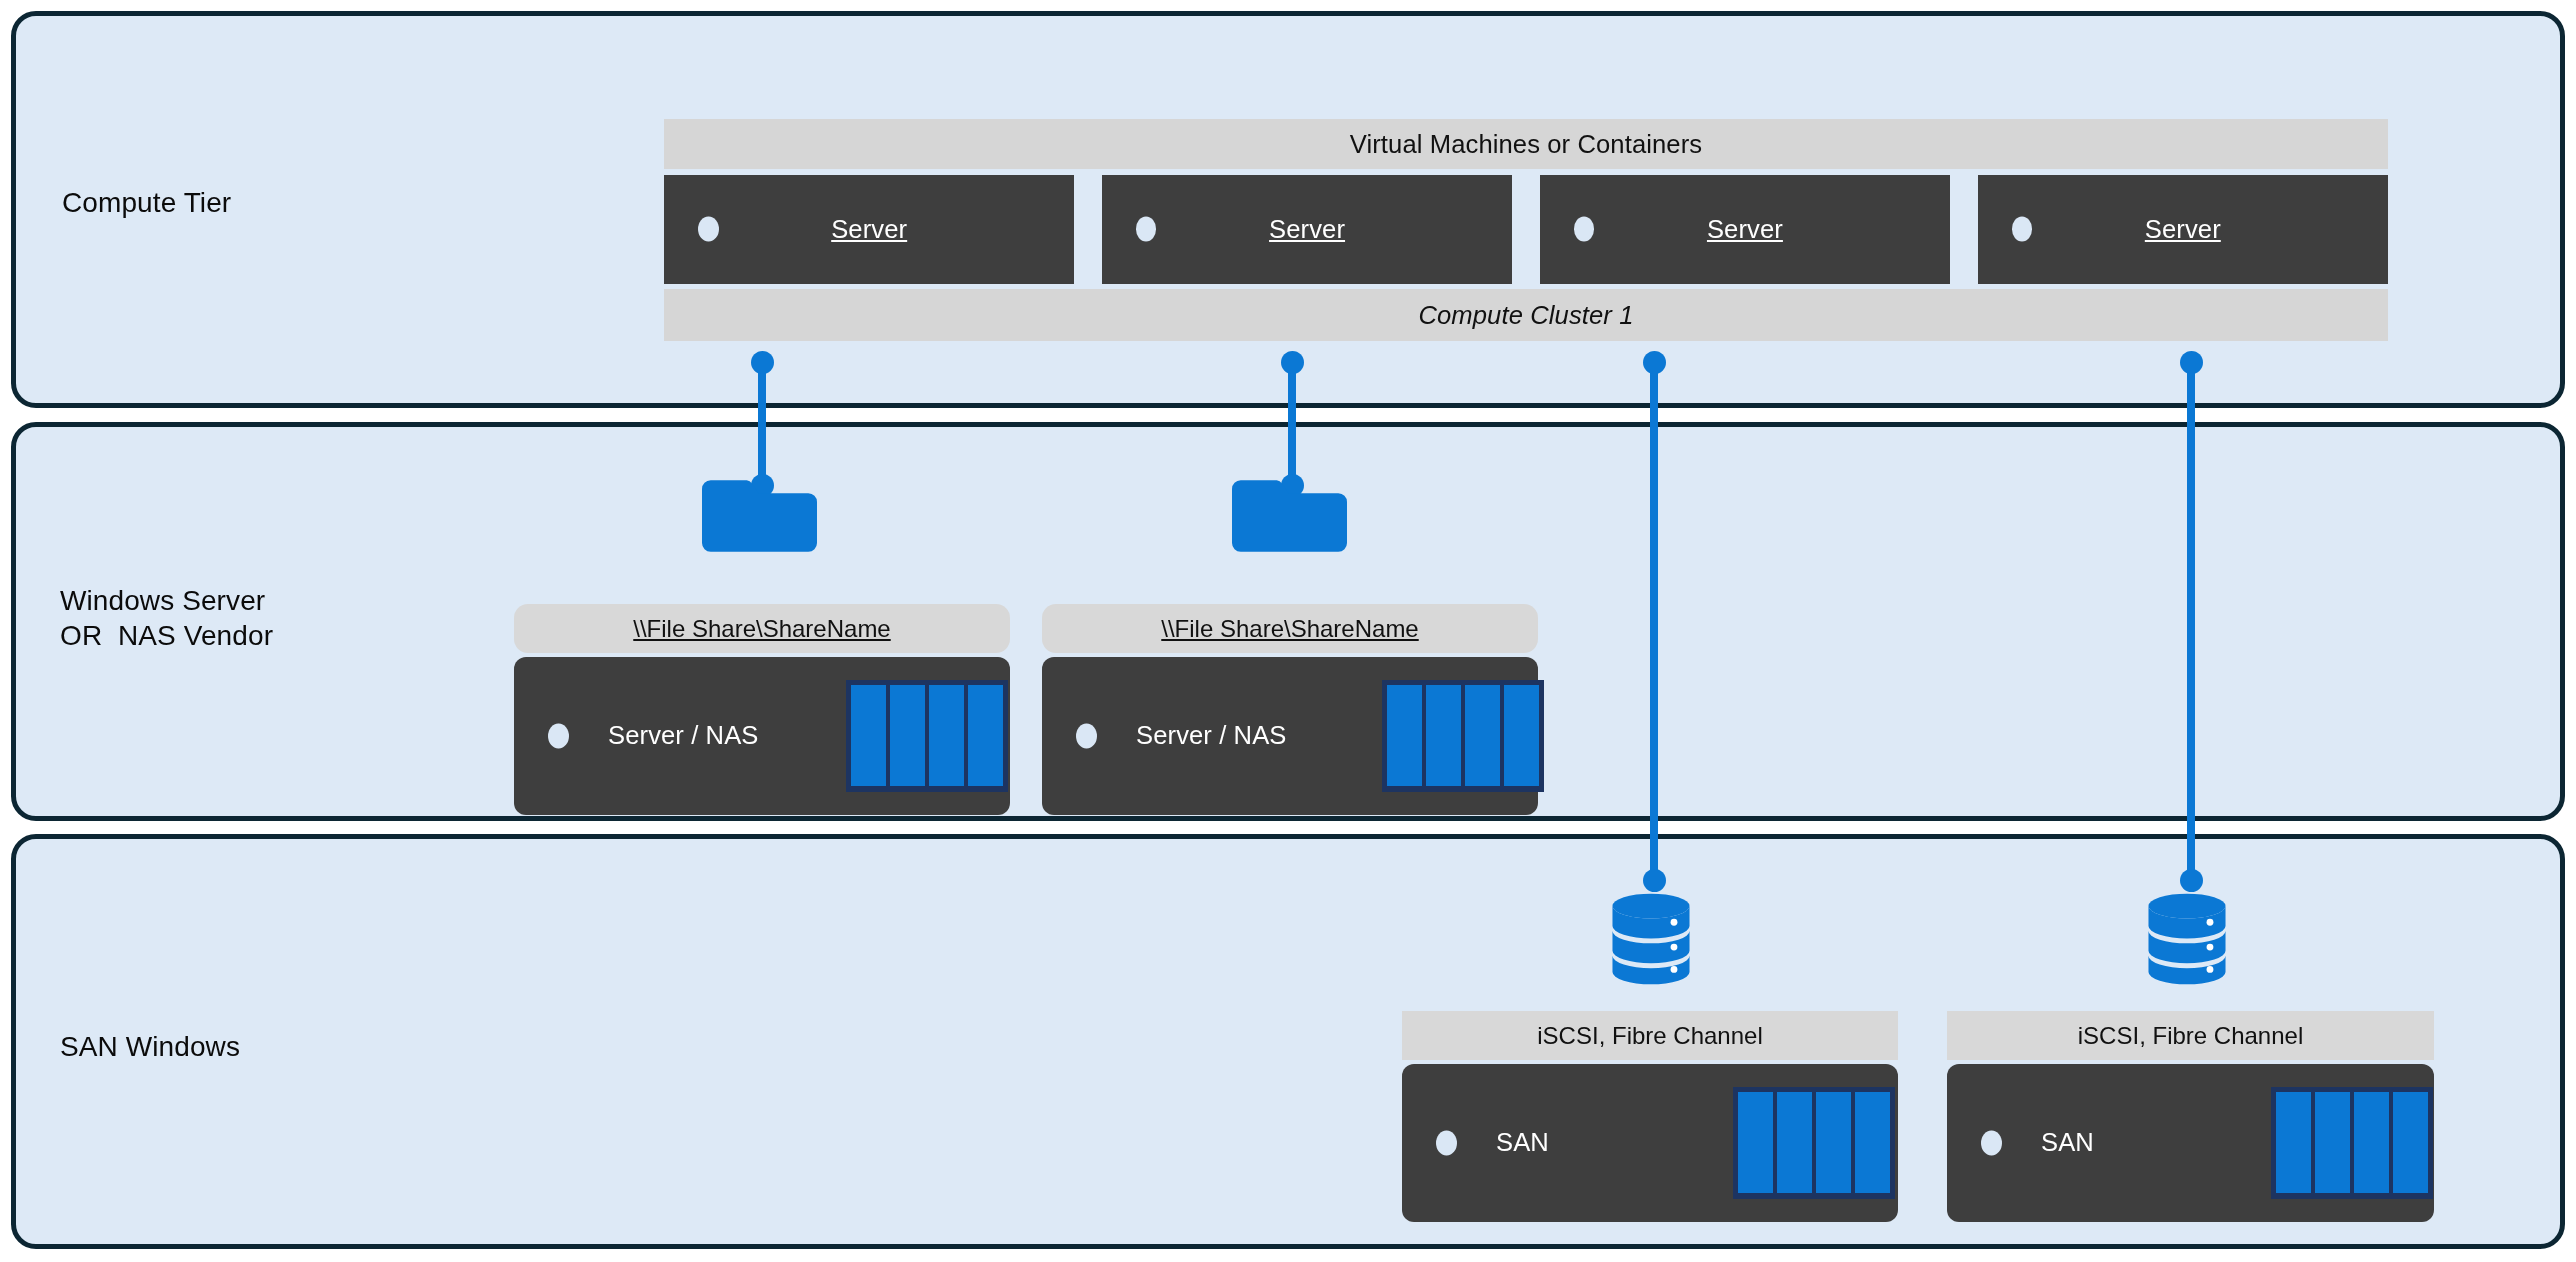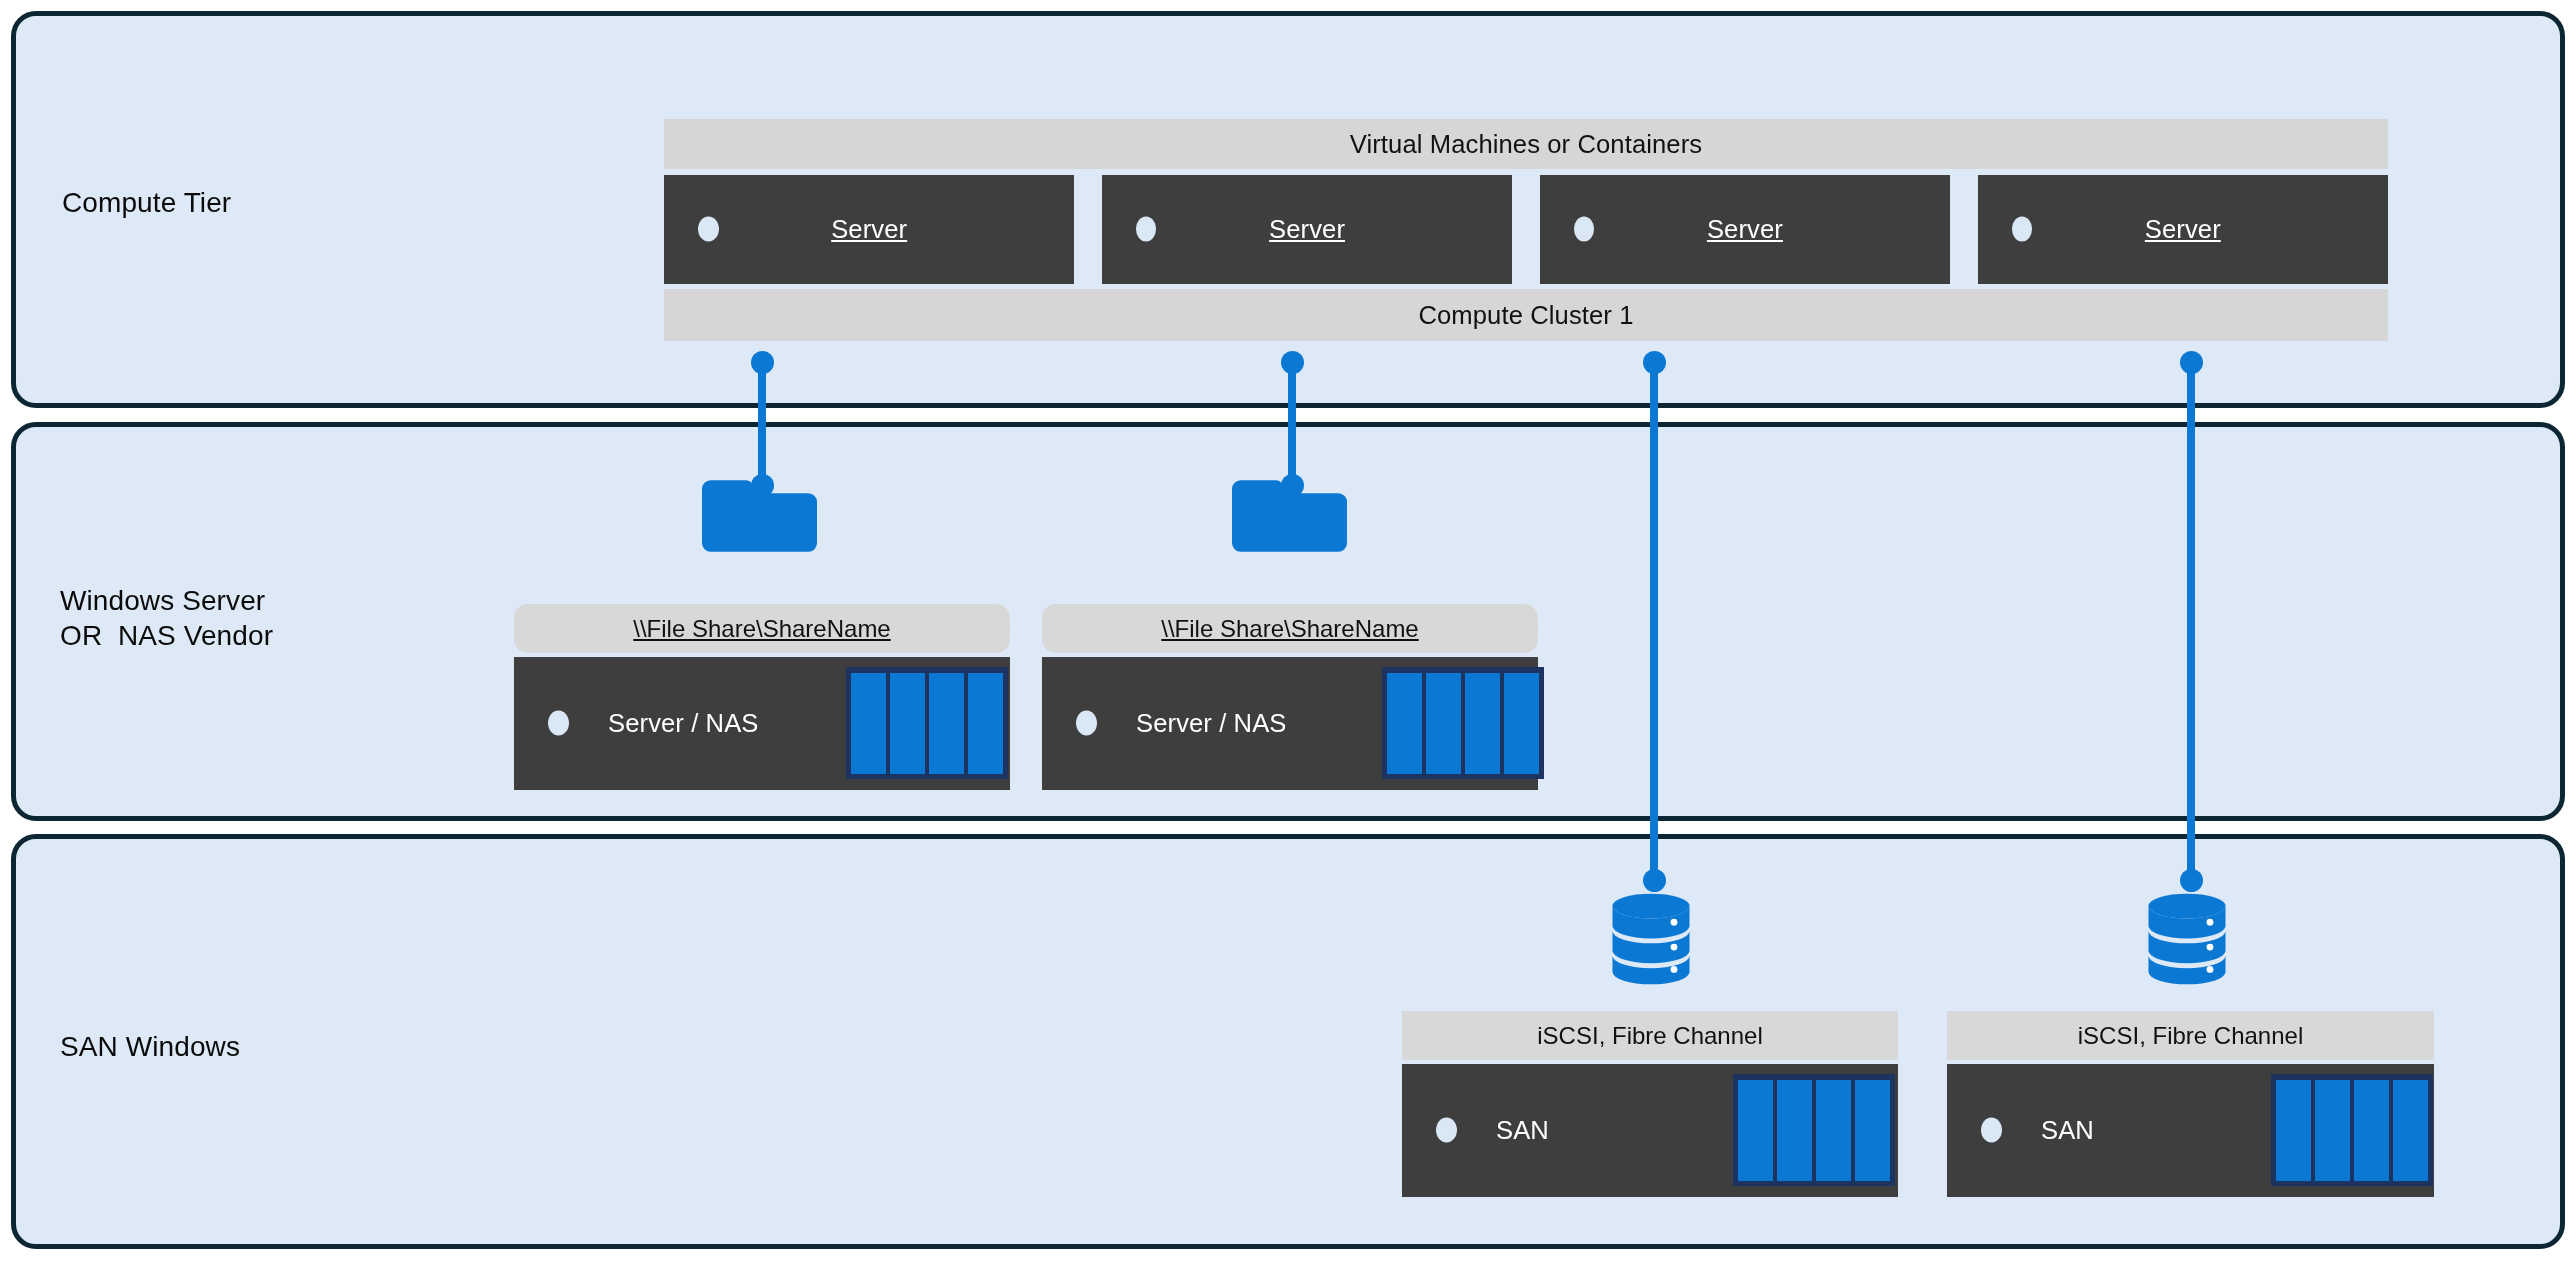--- a/index.html
+++ b/index.html
@@ -57,21 +57,21 @@
     height: 50px;
     display: flex;
     align-items: center;
     justify-content: center;
     color: #111111;
     font-size: 25.6px;
     letter-spacing: 0.1px;
     margin-top: 25px;
   }
   #compute-band-top { margin-bottom: 5.6px; }
-  #compute-band-bottom { margin-top: 5.6px; height: 52px; }
+  #compute-band-bottom { margin-top: 5.6px; height: 52px; font-style: italic; }
 
   #server-row {
     display: flex;
     gap: 27.5px;
   }
   .server-box {
     position: relative;
     flex: 1 1 0;
     height: 109px;
     background: #3e3e3e;
@@ -103,25 +103,26 @@
     height: 49px;
     display: flex;
     align-items: center;
     justify-content: center;
     color: #111111;
     font-size: 24px;
   }
   .storage-node .node-band.link-style { text-decoration: underline; border-radius: 14px; }
   .storage-node .node-body {
     position: relative;
-    height: 133px;
+    height: 158px;
     background: #3e3e3e;
     margin-top: 3.7px;
     display: flex;
     align-items: center;
+    border-radius: 12px;
   }
   .storage-node .node-body .body-label {
     color: #ffffff;
     font-size: 25.6px;
     margin-left: 94px;
     letter-spacing: 0.1px;
   }
 
   
   .disk-array {

